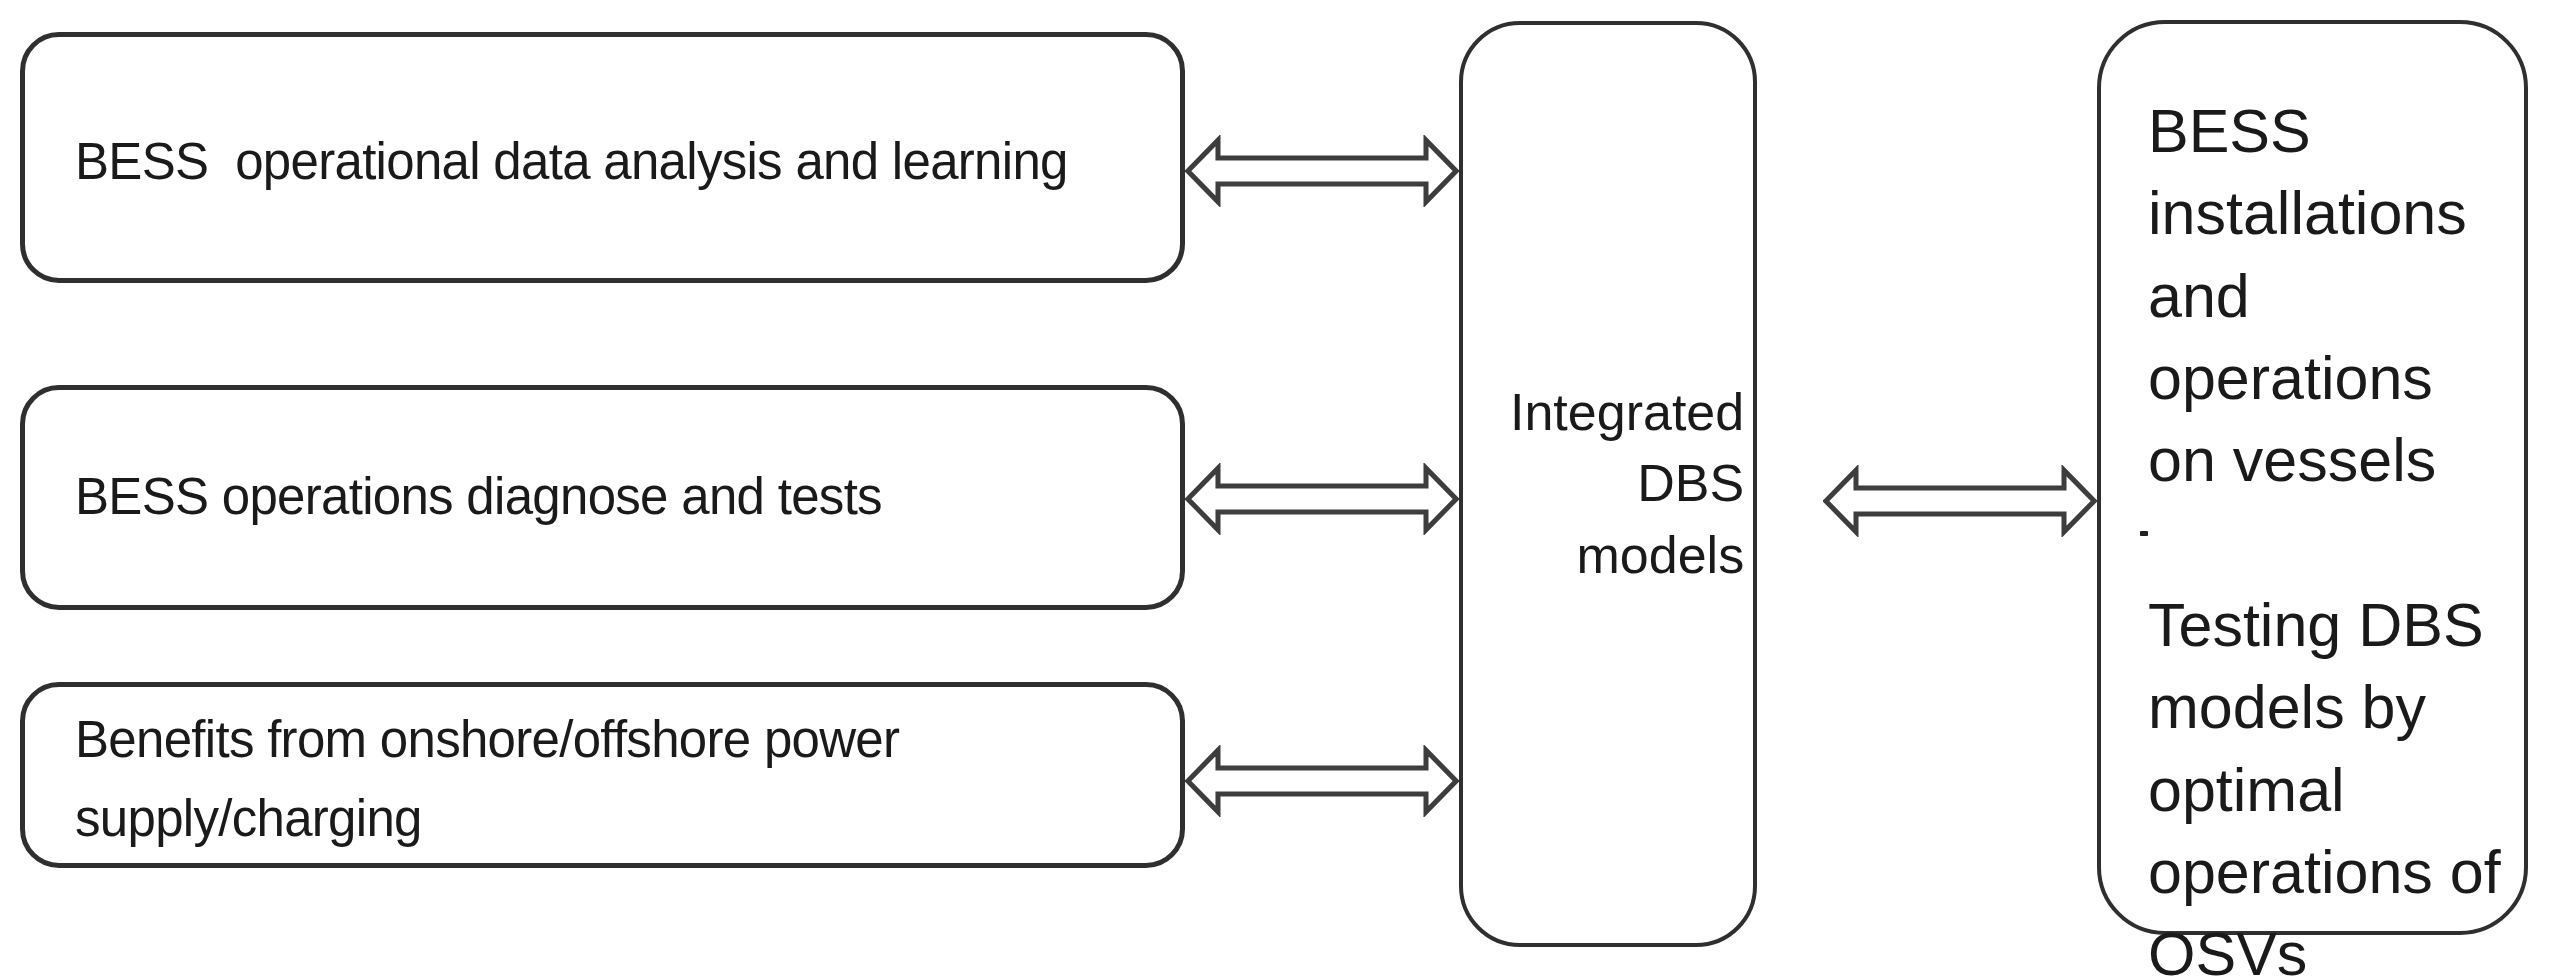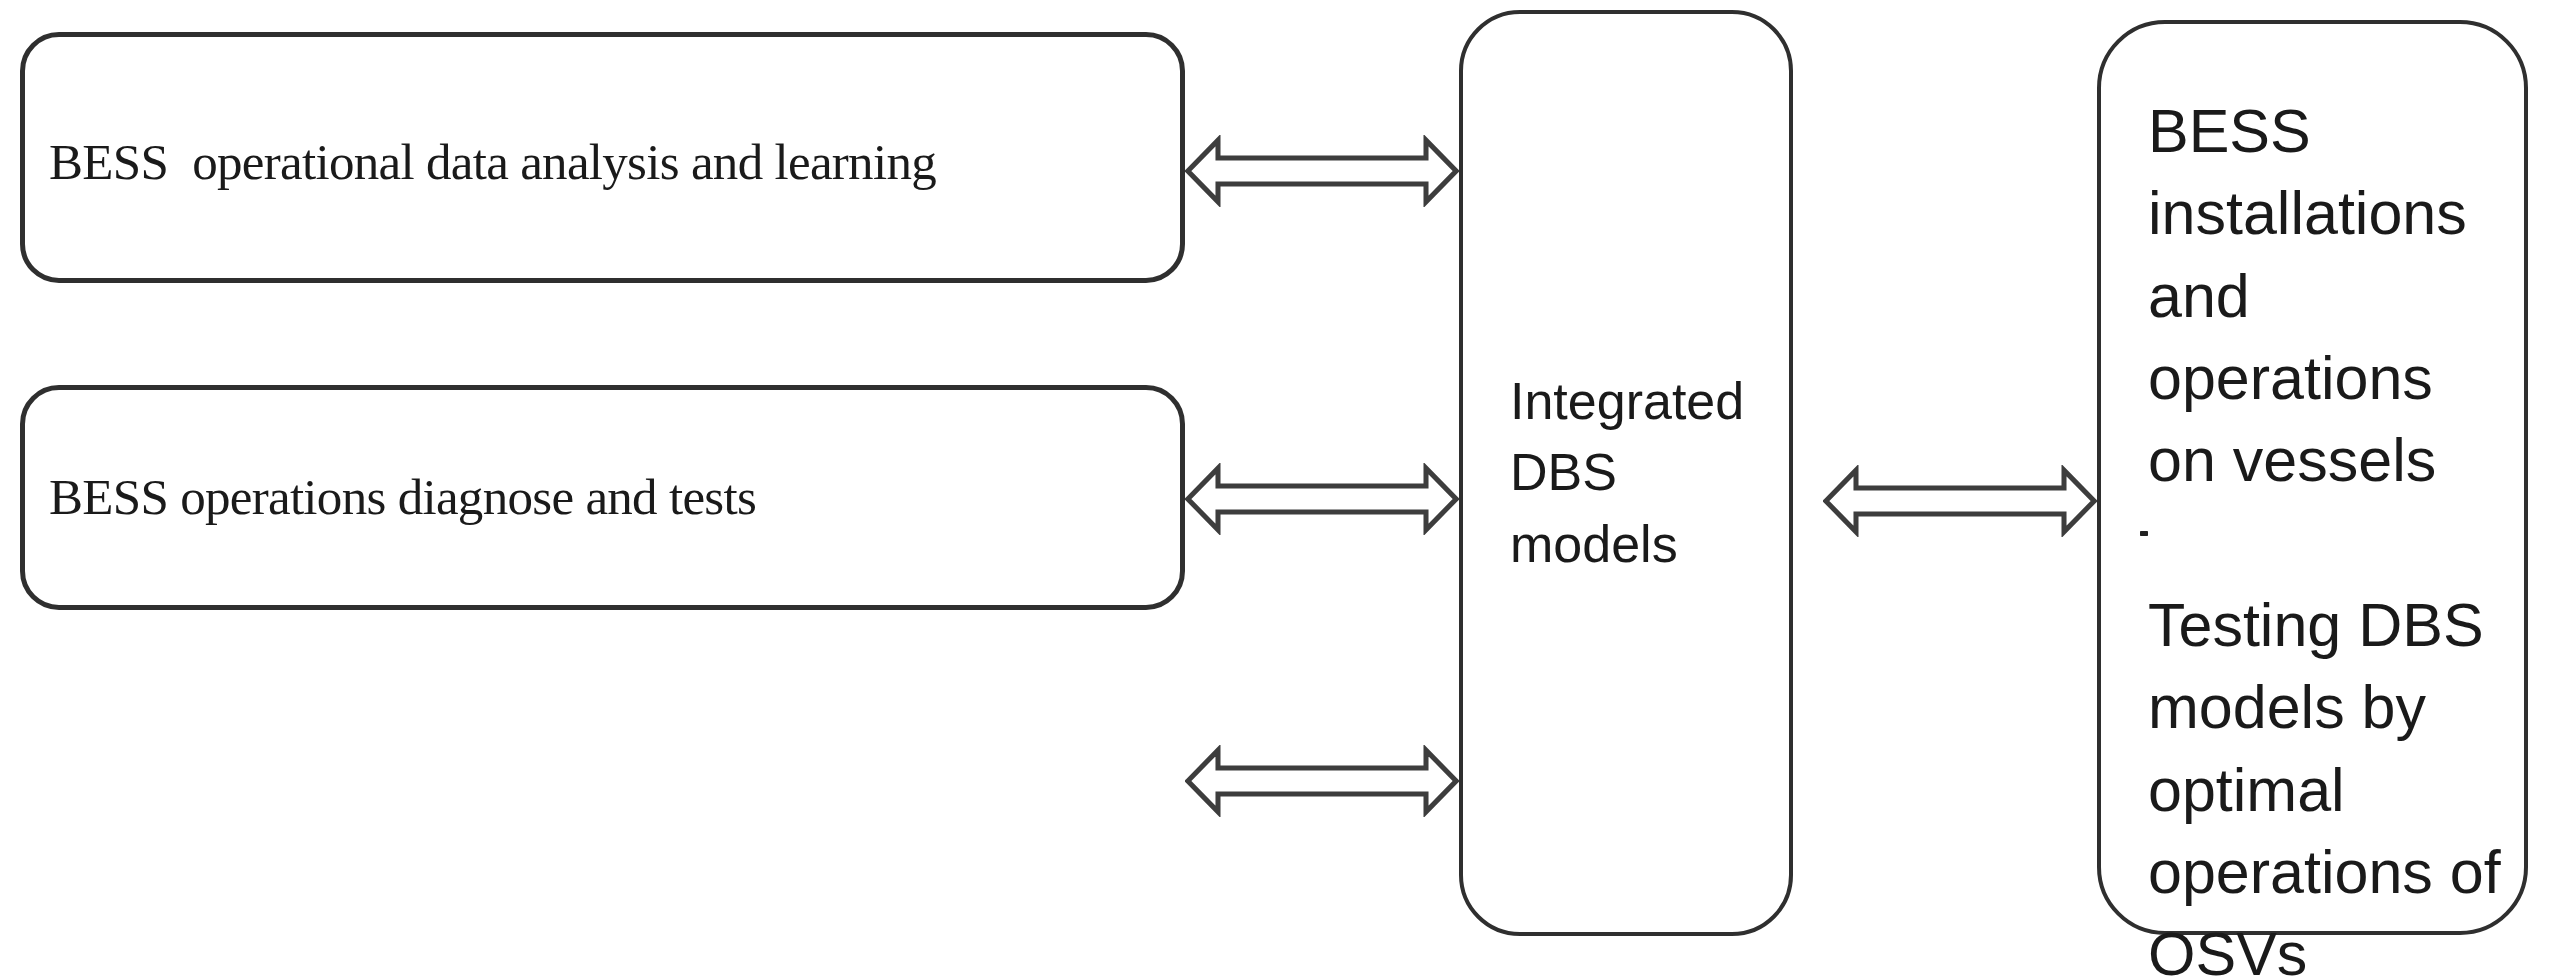--- a/index.html
+++ b/index.html
@@ -31,28 +31,28 @@
     line-height:1.38;
     letter-spacing:-0.7px;
     white-space:pre-line;
     color:var(--text);
   }
   
   .box-left{left:20px;width:1165px;border-radius:39px;}
   #left-box-1{top:32px;height:251px;}
   #left-box-2{top:385px;height:225px;}
   #left-box-3{top:682px;height:186px;}
-  .box-left .label{padding-left:24px;padding-right:14.3px;font-family:Liberation Serif, serif;}
+  .box-left .label{padding-left:50px;padding-right:14.3px;}
   #left-box-1 .label{padding-top:10px;white-space:pre;}
   #left-box-2 .label{white-space:pre;}
   #left-box-3 .label{padding-top:7.2px;line-height:1.55;}
   
   #center-box{
-    left:1459px;top:10px;width:334px;height:926px;
-    border-width:4.3px;border-radius:61px;
+    left:1459px;top:21px;width:298px;height:926px;
+    border-width:4.3px;border-radius:61px;text-align:right;
   }
   #center-box .label{
     padding-left:47px;
     font-size:52px;line-height:1.37;letter-spacing:0;
   }
   
   #right-box{
     left:2097px;top:20px;width:431px;height:915px;
     border-width:4.3px;border-radius:68px;
     align-items:flex-start;
@@ -85,20 +85,24 @@
 <div class="canvas">
 
   <div class="node box-left" id="left-box-1">
     <div class="label">BESS  operational data analysis and learning</div>
   </div>
 
   <div class="node box-left" id="left-box-2">
     <div class="label">BESS operations diagnose and tests</div>
   </div>
 
+  <div class="node box-left" id="left-box-3">
+    <div class="label">Benefits from onshore/offshore power
+supply/charging</div>
+  </div>
 
   <div class="node" id="center-box">
     <div class="label">Integrated
 DBS
 models</div>
   </div>
 
   <div class="node" id="right-box">
     <div class="label">BESS
 installations

